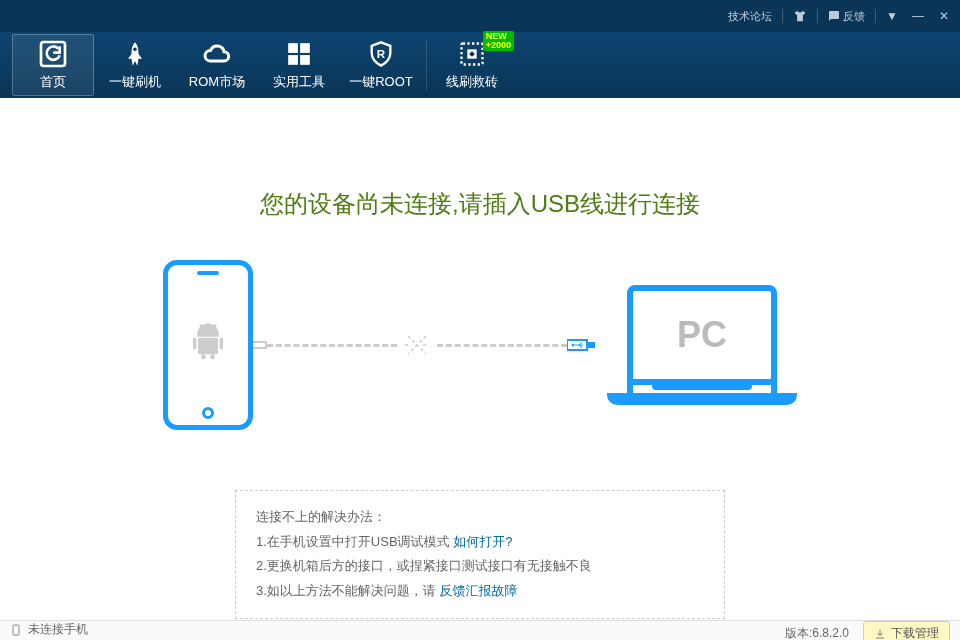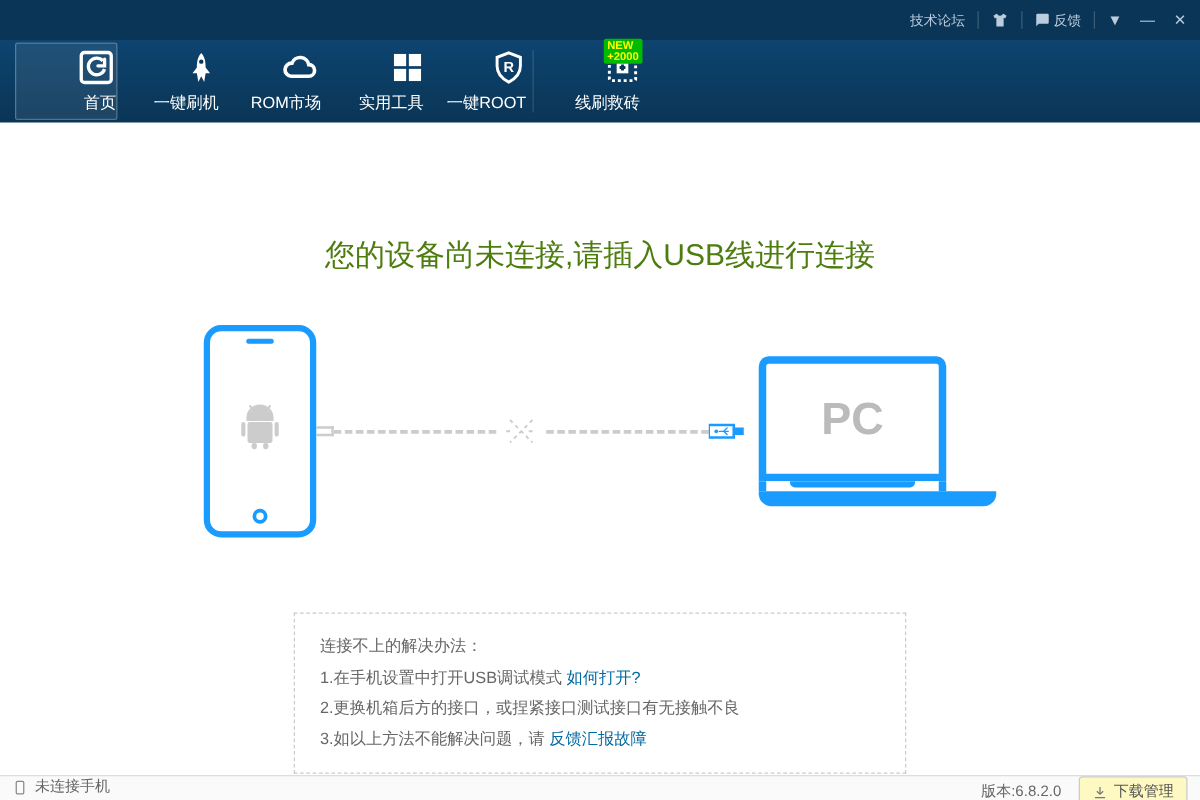--- a/index.html
+++ b/index.html
@@ -4,42 +4,42 @@
   <style>
     * { margin: 0; padding: 0; box-sizing: border-box; }
     body { font-family: "Microsoft YaHei", Arial, sans-serif; width: 960px; height: 640px; overflow: hidden; background: #fff; }
     
     .titlebar { height: 22px; background: linear-gradient(to bottom, #0a3556, #0a3556); display: flex; justify-content: flex-end; align-items: center; padding: 16px 6px; gap: 6px; }
     .titlebar-item { color: #bcd; font-size: 11px; display: flex; align-items: center; gap: 3px; cursor: pointer; padding: 0 4px; }
     .titlebar-sep { width: 1px; height: 14px; background: rgba(255,255,255,0.2); }
     .win-btn { width: 20px; color: #bcd; text-align: center; cursor: pointer; font-size: 12px; }
     
     .navbar { height: 66px; background: linear-gradient(to bottom, #0d4470, #0a3556); display: flex; align-items: center; padding: 0 12px; }
-    .nav-item { display: flex; flex-direction: column; align-items: flex-end; justify-content: center; width: 82px; height: 62px; color: #fff; cursor: pointer; border: 1px solid transparent; border-radius: 2px; gap: 4px; }
+    .nav-item { display: flex; flex-direction: column; align-items: center; justify-content: center; width: 82px; height: 62px; color: #fff; cursor: pointer; border: 1px solid transparent; border-radius: 2px; gap: 4px; }
     .nav-item.active { background: rgba(255,255,255,0.08); border: 1px solid rgba(255,255,255,0.25); }
     .nav-item .icon { height: 30px; display: flex; align-items: center; justify-content: center; }
     .nav-item .label { font-size: 13px; }
     .nav-divider { width: 1px; height: 50px; background: rgba(255,255,255,0.15); margin: 0 4px; }
     .nav-badge { position: absolute; top: -4px; right: -2px; background: #0b0; color: #ff0; font-size: 9px; font-weight: bold; padding: 1px 3px; line-height: 1; border-radius: 2px; }
     .nav-item.rel { position: relative; }
     .spacer { flex: 1; }
     .brand { display: flex; align-items: center; color: #fff; gap: 8px; padding-right: 10px; }
     .brand-text { font-size: 20px; font-weight: bold; letter-spacing: 1px; }
     
     .content { height: 522px; display: flex; flex-direction: column; align-items: center; padding-top: 90px; }
     .headline { font-size: 24px; color: #4d7c0f; }
     
     .diagram { display: flex; align-items: center; justify-content: center; margin-top: 40px; gap: 0; }
     .phone { width: 90px; height: 170px; border: 5px solid #199bff; border-radius: 14px; display: flex; flex-direction: column; align-items: center; }
     .phone-speaker { width: 22px; height: 4px; background: #199bff; border-radius: 2px; margin-top: 6px; }
     .phone-screen { flex: 1; width: 100%; display: flex; align-items: center; justify-content: center; }
     .phone-home { width: 12px; height: 12px; border: 3px solid #199bff; border-radius: 50%; margin-bottom: 6px; }
     .cable { width: 130px; border-top: 3px dashed #ccc; }
     .cable-x { width: 40px; height: 40px; display: flex; align-items: center; justify-content: center; }
-    .laptop { display: flex; flex-direction: column; align-items: flex-start; }
+    .laptop { display: flex; flex-direction: column; align-items: center; }
     .laptop-screen { width: 150px; height: 100px; border: 6px solid #199bff; border-radius: 8px 8px 0 0; display: flex; align-items: center; justify-content: center; }
     .pc-text { font-size: 36px; font-weight: bold; color: #bbb; }
     .laptop-base { width: 190px; height: 12px; background: #199bff; border-radius: 0 0 10px 10px; }
     .laptop-kbd { width: 150px; height: 8px; background: #fff; border-left: 6px solid #199bff; border-right: 6px solid #199bff; display:flex; justify-content:center; }
     .laptop-kbd-inner { width: 100px; height:5px; background: #199bff; border-radius: 0 0 4px 4px;}
     
     .tips { margin-top: 60px; border: 1px dashed #ccc; padding: 14px 20px; font-size: 13px; color: #666; line-height: 1.9; width: 490px; }
     .tips .link { color: #0369a1; cursor: pointer; }
     
     .statusbar { height: 30px; border-top: 1px solid #ddd; display: flex; align-items: flex-start; padding: 0 10px; font-size: 12px; color: #666; background: #fafafa; }

